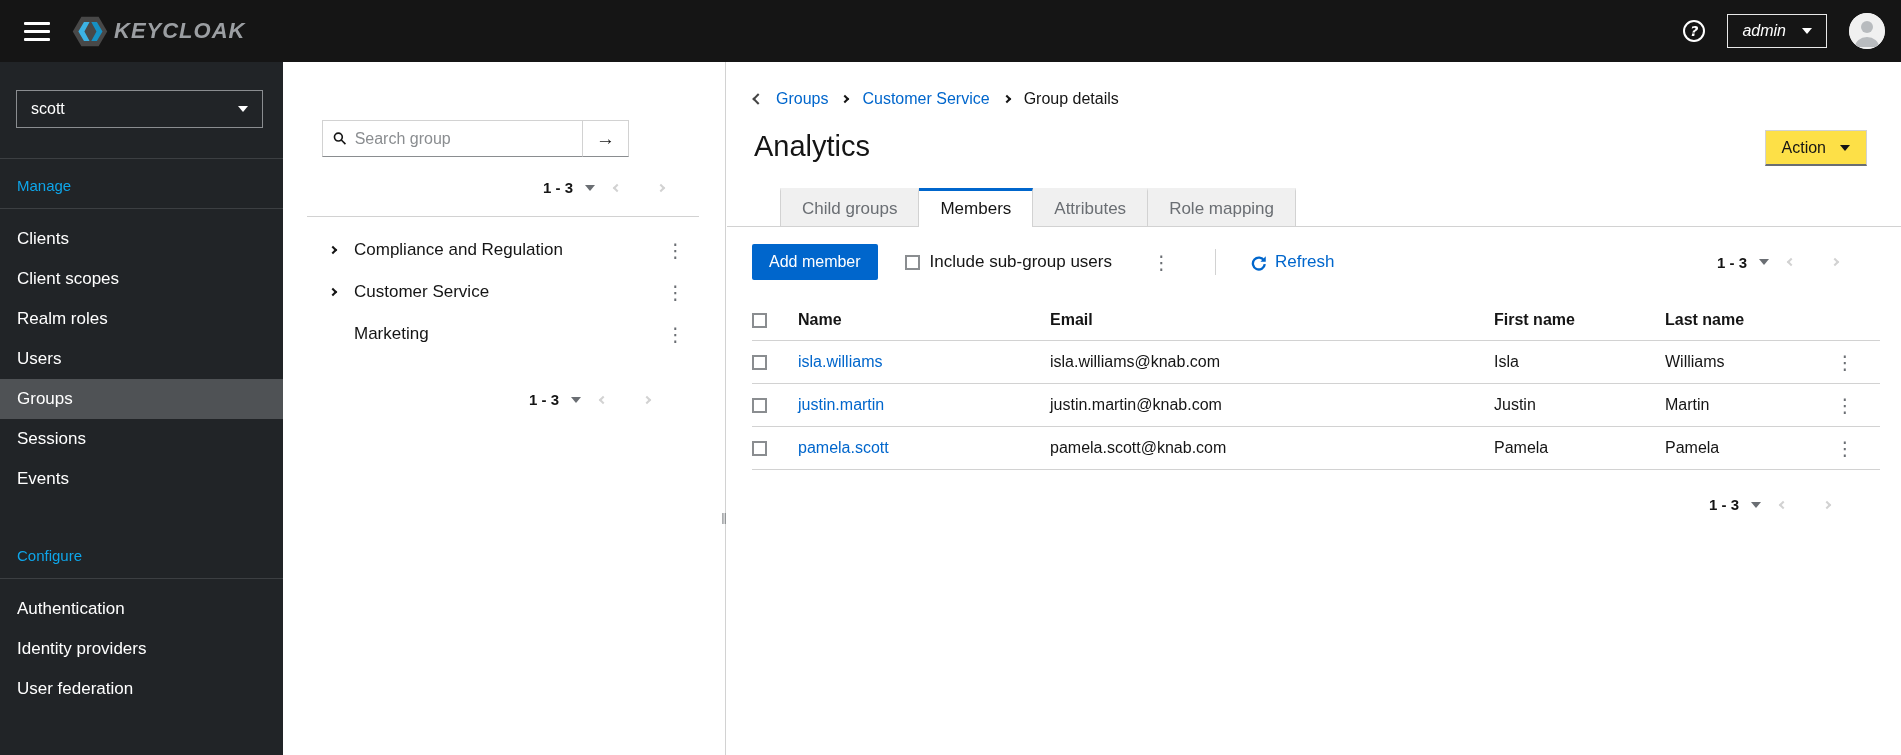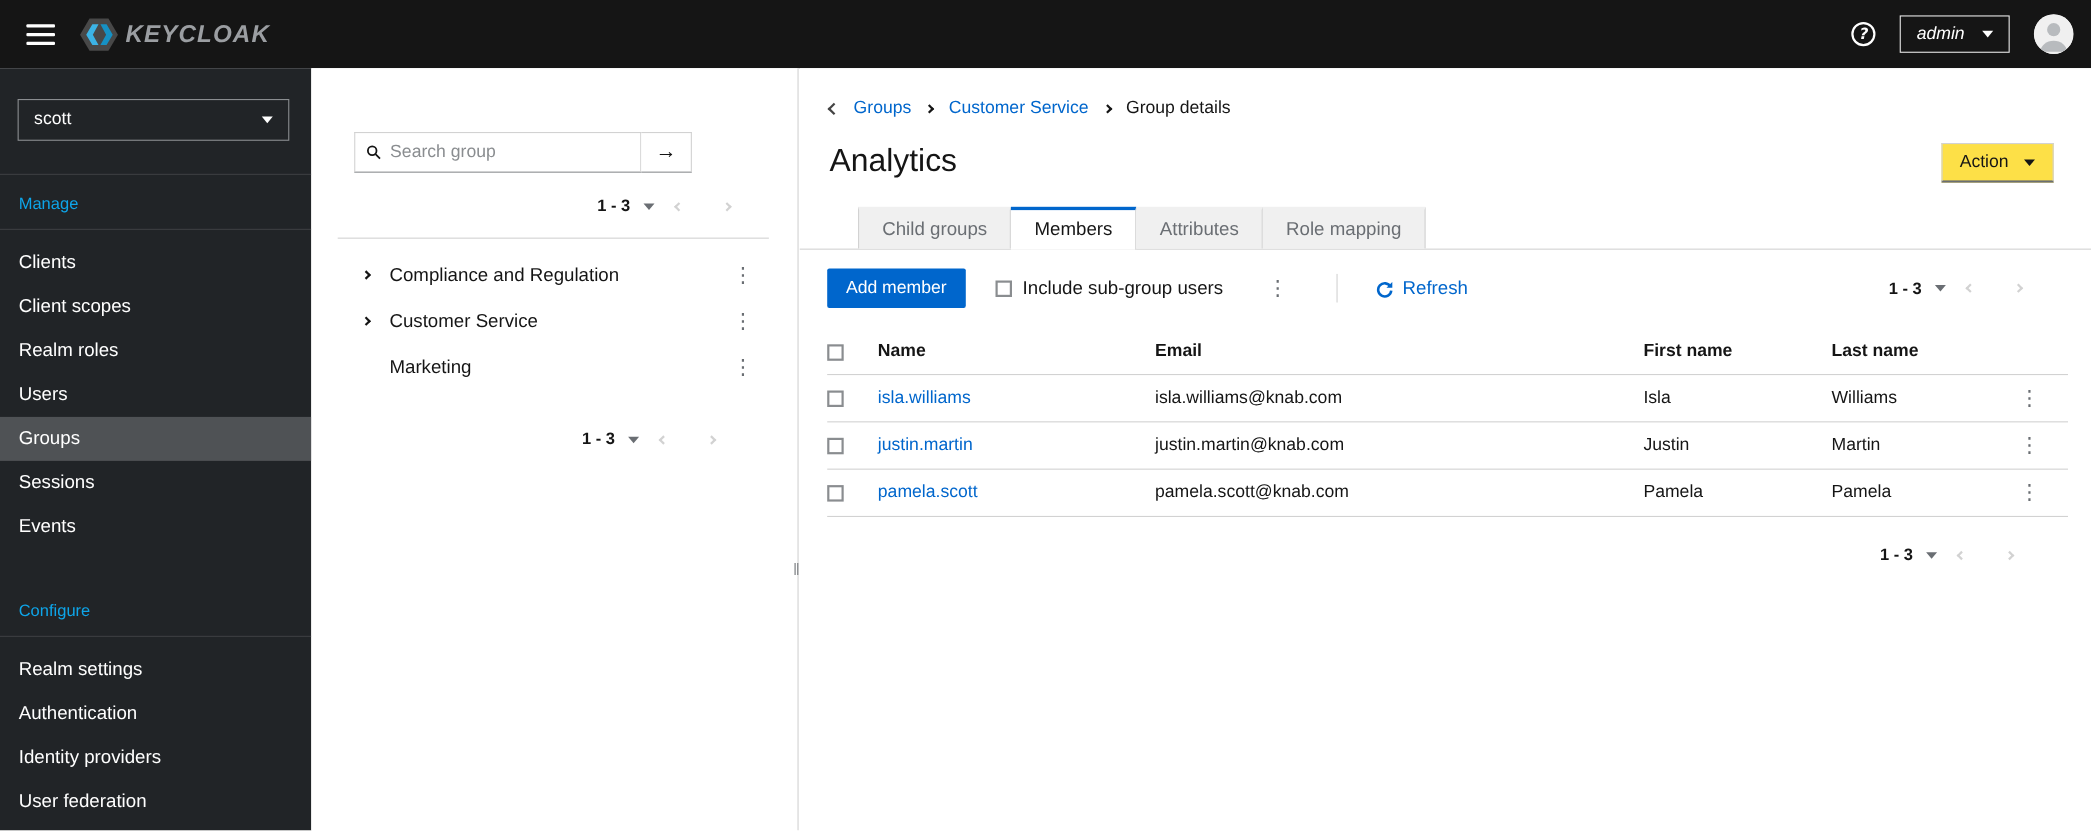--- a/index.html
+++ b/index.html
@@ -161,21 +161,20 @@
       <div class="nav-item">Realm roles</div>
       <div class="nav-item">Users</div>
       <div class="nav-item active">Groups</div>
       <div class="nav-item">Sessions</div>
       <div class="nav-item">Events</div>
     </div>
     <div class="configure-block">
       <div class="section-label">Configure</div>
       <div class="side-div2"></div>
       <div class="nav-list">
-        <div class="nav-item">Realm settings</div>
         <div class="nav-item">Authentication</div>
         <div class="nav-item">Identity providers</div>
         <div class="nav-item">User federation</div>
       </div>
     </div>
   </div>
 
   <div class="groups-panel">
     <div class="search-row">
       <div class="search-box">

